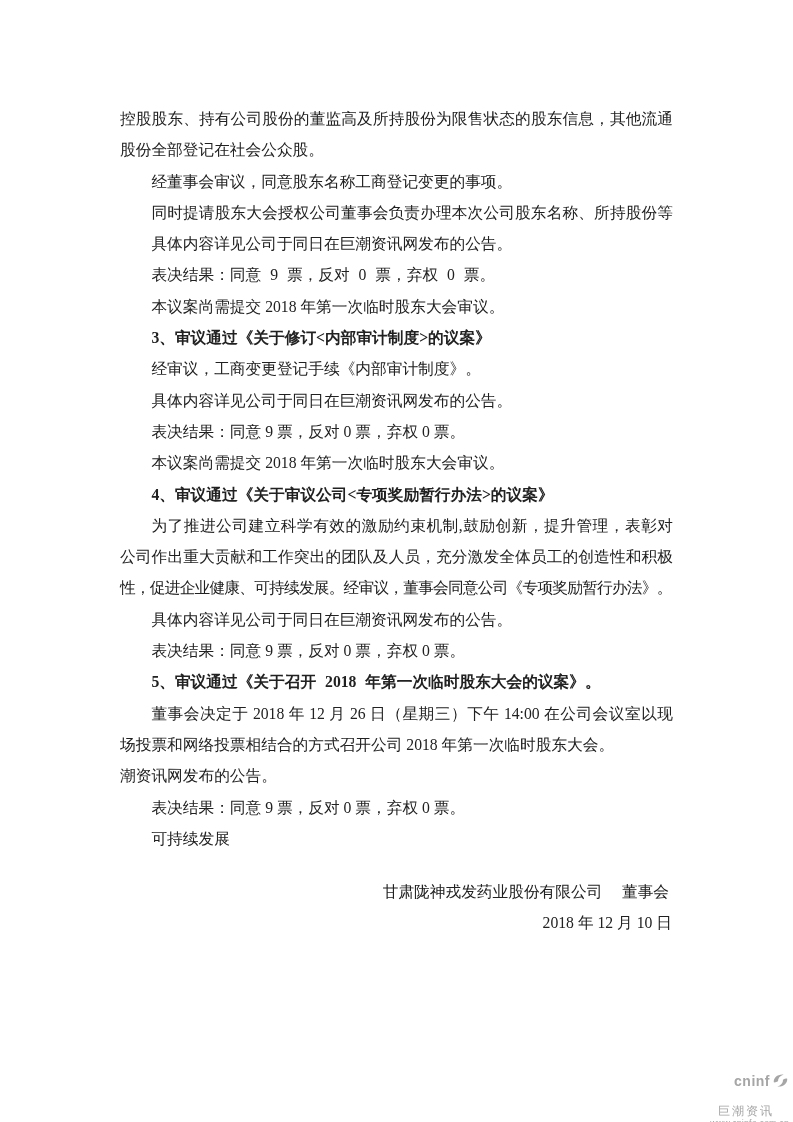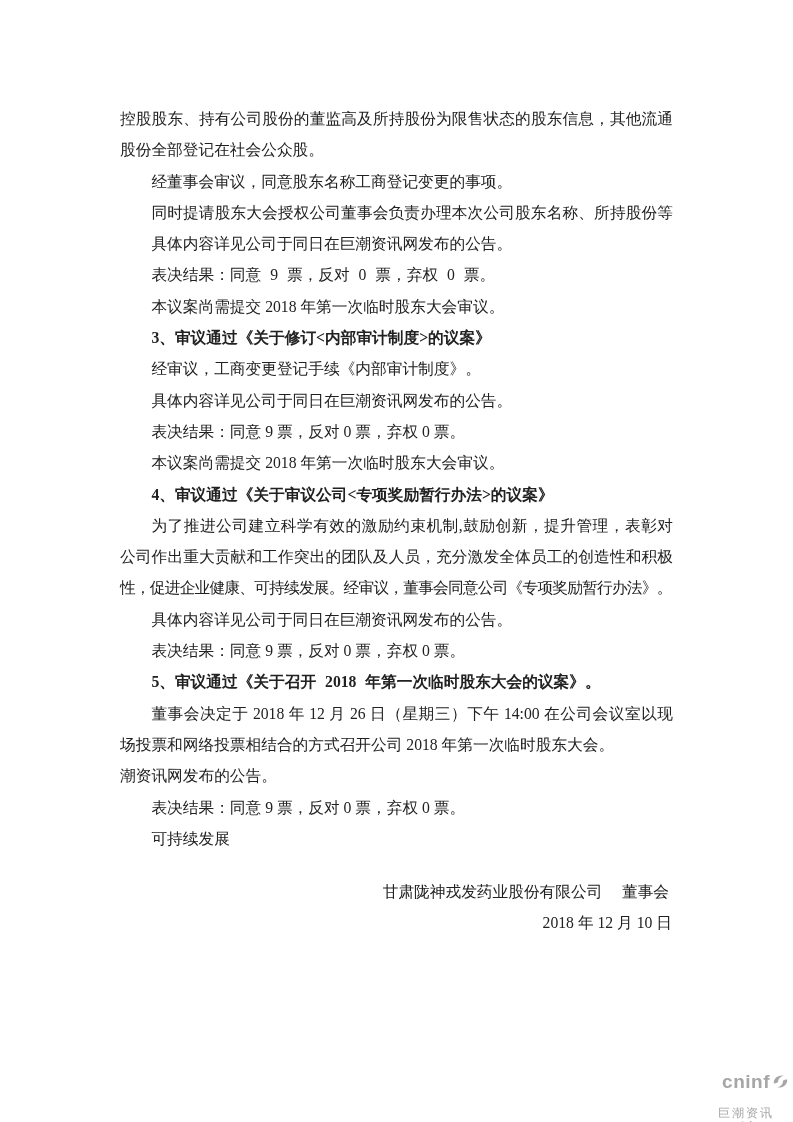--- a/index.html
+++ b/index.html
@@ -37,21 +37,21 @@
     width:86px;
     text-align:right;
     color:#a6a6a6;
     font-family:"Liberation Sans","DejaVu Sans",sans-serif;
     line-height:1;
   }
   .cninfo-row1{
     display:flex;justify-content:flex-end;align-items:center;gap:2px;
   }
   .cninfo-brand{
-    font-weight:bold;font-size:19px;letter-spacing:0.5px;
+    font-weight:bold;font-size:14px;letter-spacing:0.5px;
   }
   .cninfo-cn{
     font-size:12px;letter-spacing:2px;padding-right:15px;margin-top:16px;
   }
   .cninfo-url{
     font-size:9px;letter-spacing:0.1px;margin-top:2px;text-decoration:underline;
   }
   .swirl{display:block;}
 </style>
 </head>

